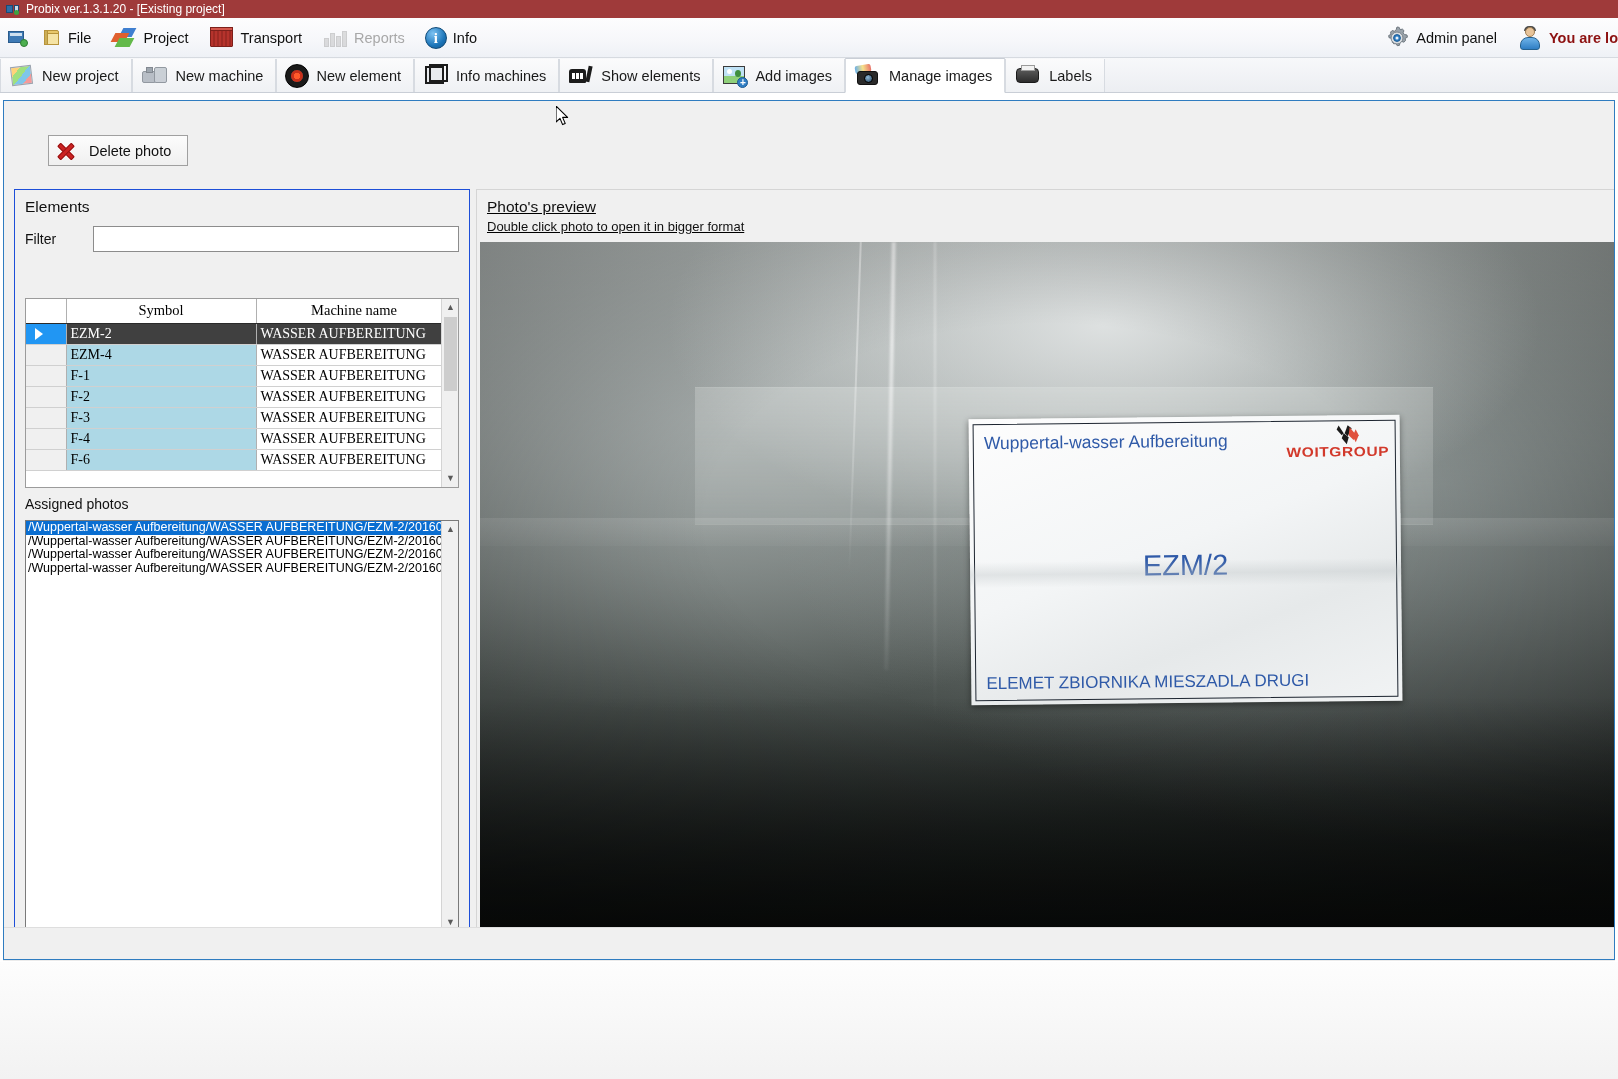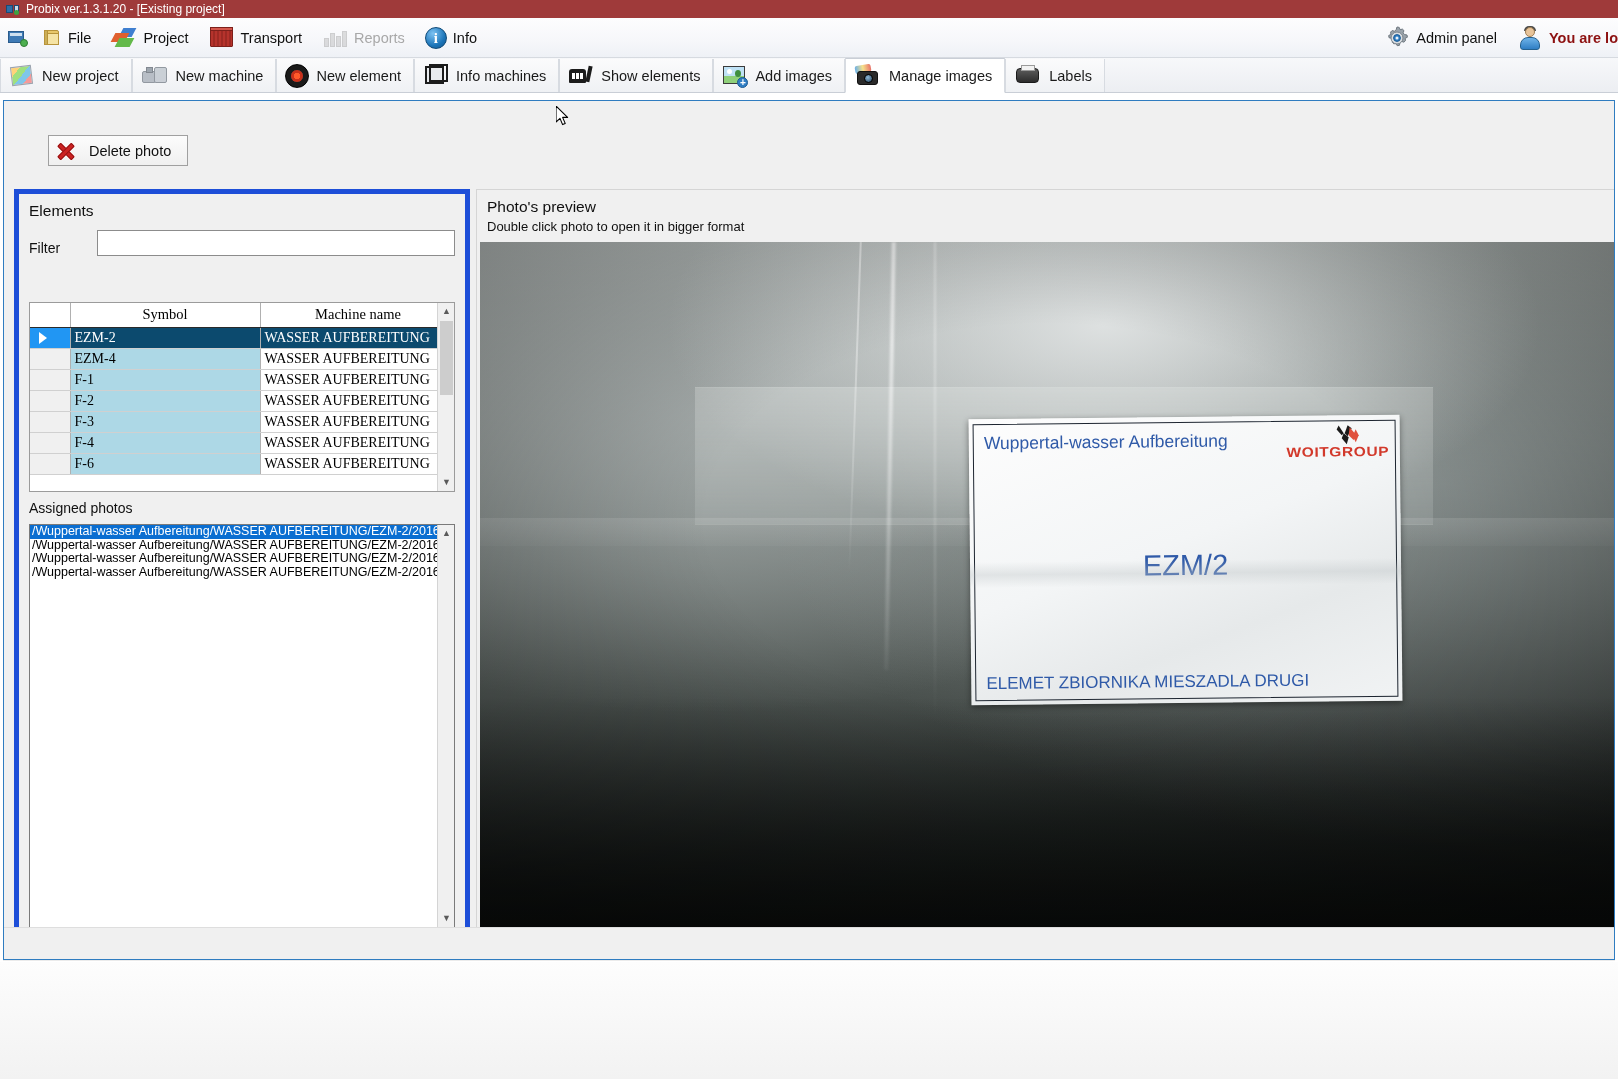--- a/index.html
+++ b/index.html
@@ -206,24 +206,24 @@
   .ico-redx .b1, .ico-redx .b2 {
     position:absolute; left:-1px; top:7px; width:20px; height:5px; background:#cc2222; border-radius:1px;
     box-shadow: 0 0 0 1px #8f1414 inset;
   }
   .ico-redx .b1 { transform: rotate(45deg); }
   .ico-redx .b2 { transform: rotate(-45deg); }
 
   
   #left-panel {
     position:absolute; left:10px; top:64px; width:456px; bottom:12px;
-    background:#f0f0f0; border:5px solid #1d4ed8;
+    background:#f0f0f0; border:1px solid #1d4ed8;
   }
   .grp-title { font-size: 15.5px; color:#101010; padding: 8px 0 0 10px; }
-  .filter-row { display:flex; align-items:flex-end; gap:10px; padding: 10px 10px 0 10px; }
+  .filter-row { display:flex; align-items:center; gap:10px; padding: 10px 10px 0 10px; }
   .filter-label { font-size: 14px; color:#101010; width: 58px; }
   #filter-input {
     flex: 1 1 auto; height: 26px; border:1px solid #8c8c8c; background:#ffffff;
     font-family:"Liberation Sans", sans-serif; font-size: 13px; padding: 0 4px; color:#000;
     outline: none;
   }
   .chk-row { display:flex; align-items:center; gap:22px; padding: 14px 10px 6px 12px; }
   .chk { display:flex; align-items:center; gap:7px; font-size:14px; color:#101010; white-space:nowrap; cursor: default; }
   .chk .box {
     width:14px; height:14px; border:1px solid #6d6d6d; background:#fff; position:relative; flex:0 0 auto;
@@ -249,21 +249,21 @@
     border-right:1px solid #b0b0b0; border-bottom:1px solid #d0d0d0;
     padding: 0 0 0 4px; white-space:nowrap; overflow:hidden;
   }
   table.grid col.c-ind { width: 40px; }
   table.grid col.c-sym { width: 190px; }
   table.grid col.c-mch { width: 196px; }
   td.ind { background:#f0f0f0; position:relative; padding:0; }
   td.sym { background:#add8e6; }
   td.mch { background:#ffffff; }
   tr.sel td.ind { background:#2196f3; }
-  tr.sel td.sym, tr.sel td.mch { background:#0c4a6e; color:#ffffff; }
+  tr.sel td.sym, tr.sel td.mch { background:#404040; color:#ffffff; }
   .rowarrow {
     position:absolute; left:9px; top:4px; width:0; height:0;
     border-left: 8px solid #ffffff; border-top: 6px solid transparent; border-bottom: 6px solid transparent;
   }
 
   
   .vsb {
     position:absolute; top:0; right:0; width:17px; bottom:0;
     background:#f0f0f0; border-left:1px solid #d4d4d4;
   }
@@ -286,20 +286,21 @@
     white-space: nowrap; overflow: hidden; padding-left: 2px;
     font-family:"Liberation Sans", sans-serif;
   }
   .ph-item.sel { background:#0a6ed1; color:#ffffff; }
 
   
   #right-panel {
     position:absolute; left: 472px; right: 0px; top: 64px; bottom: 12px;
     background:#f0f0f0; border:1px solid #d5d5d5; border-right:none;
     overflow:hidden;
+    text-decoration:underline;
   }
   #preview-title { font-size: 15.5px; color:#101010; padding: 8px 0 0 10px; }
   #preview-sub { font-size: 13px; color:#101010; padding: 3px 0 0 10px; }
   #photo {
     position:absolute; left:3px; top:52px; right:0px; bottom:14px;
     overflow:hidden;
     background:#4b4f4c;
   }
 
   

